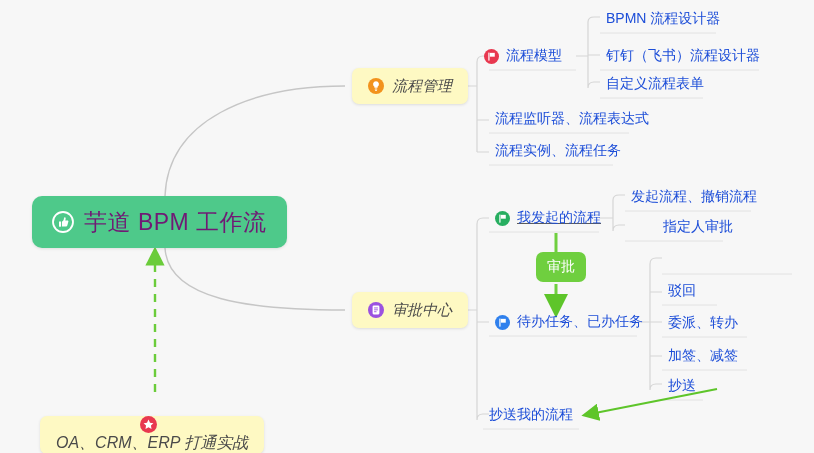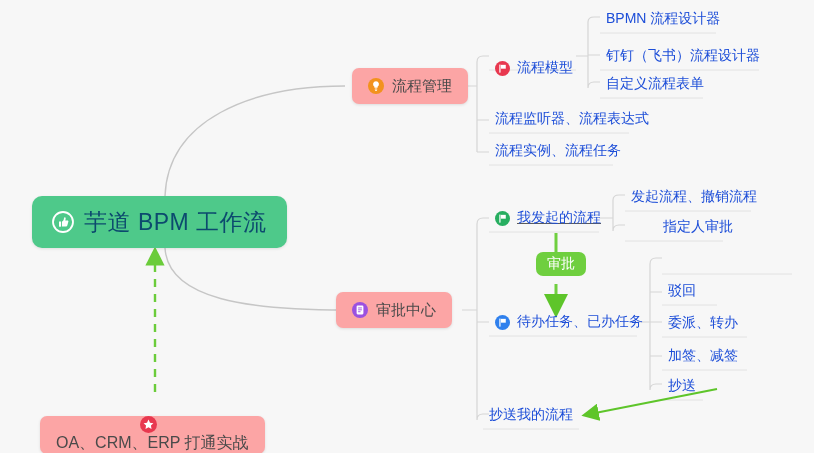--- a/index.html
+++ b/index.html
@@ -36,53 +36,54 @@
   }
   
   .root {
     background: #4ec98a;
     border-radius: 10px;
     padding: 0 20px;
     height: 52px;
     box-shadow: 0 1px 3px rgba(0,0,0,0.10);
   }
   .root .label {
-    color: #0c4a6e;
+    color: #701a75;
     font-size: 23px;
     letter-spacing: 0.5px;
   }
   .root .icon { margin-right: 10px; display:flex; }
   
   .card {
-    background: #fca5a5;
+    background: #fef9c3;
     border-radius: 7px;
     height: 36px;
     padding: 0 16px;
     box-shadow: 0 1px 3px rgba(0,0,0,0.11);
+    font-style: italic;
   }
   .card .label {
     color: #4a4a4a;
     font-size: 15px;
   }
   .card .icon { margin-right: 8px; display:flex; }
   
   .leaf {
     height: 28px;
     padding: 0 6px;
     color: #5b5b5b;
     font-size: 14px;
     background: transparent;
   }
   .leaf .icon { margin-right: 7px; display:flex; }
   .leaf .label { color: #1d4ed8; }
   
   .tag {
     background: #6fcf3f;
     border-radius: 7px;
-    height: 24px;
+    height: 30px;
     padding: 0 11px;
     justify-content: center;
   }
   .tag .label {
     color: #ffffff;
     font-size: 14px;
   }
 </style>
 </head>
 <body style="background: rgb(247, 247, 247);">
@@ -163,21 +164,21 @@
       <svg width="16" height="16" viewBox="0 0 16 16">
         <circle cx="8" cy="8" r="8" fill="#f2921d"></circle>
         <path d="M8 3.2 a3 3 0 0 0 -1.6 5.5 v1.1 h3.2 V8.7 A3 3 0 0 0 8 3.2 z" fill="#ffffff"></path>
         <rect x="6.7" y="10.4" width="2.6" height="1.1" rx="0.5" fill="#ffffff"></rect>
         <rect x="7.1" y="11.9" width="1.8" height="1" rx="0.5" fill="#ffffff"></rect>
       </svg>
     </span>
     <span class="label">流程管理</span>
   </div>
 
-  <div class="node leaf" style="left:489px; top:42px;margin-top:12px;">
+  <div class="node leaf" style="left:478px; top:42px;">
     <span class="icon">
       <svg width="15" height="15" viewBox="0 0 16 16">
         <circle cx="8" cy="8" r="8" fill="#e8384f"></circle>
         <rect x="4.6" y="3.6" width="1.3" height="8.8" rx="0.5" fill="#ffffff"></rect>
         <path d="M6.3 4.1 h5.2 v4.1 H6.3 z" fill="#ffffff"></path>
       </svg>
     </span>
     <span class="label">流程模型</span>
   </div>
 
@@ -191,21 +192,21 @@
     <span class="label">自定义流程表单</span>
   </div>
 
   <div class="node leaf" style="left:489px; top:105px;">
     <span class="label">流程监听器、流程表达式</span>
   </div>
   <div class="node leaf" style="left:489px; top:137px;">
     <span class="label">流程实例、流程任务</span>
   </div>
 
-  <div class="node card" style="left:336px; top:292px;">
+  <div class="node card" style="left:352px; top:292px;">
     <span class="icon">
       <svg width="16" height="16" viewBox="0 0 16 16">
         <circle cx="8" cy="8" r="8" fill="#9b51e0"></circle>
         <rect x="4.6" y="3.6" width="6.8" height="8.8" rx="1.1" fill="#ffffff"></rect>
         <rect x="6.1" y="5.5" width="3.8" height="0.9" fill="#9b51e0"></rect>
         <rect x="6.1" y="7.4" width="3.8" height="0.9" fill="#9b51e0"></rect>
         <rect x="6.1" y="9.3" width="2.4" height="0.9" fill="#9b51e0"></rect>
       </svg>
     </span>
     <span class="label">审批中心</span>

